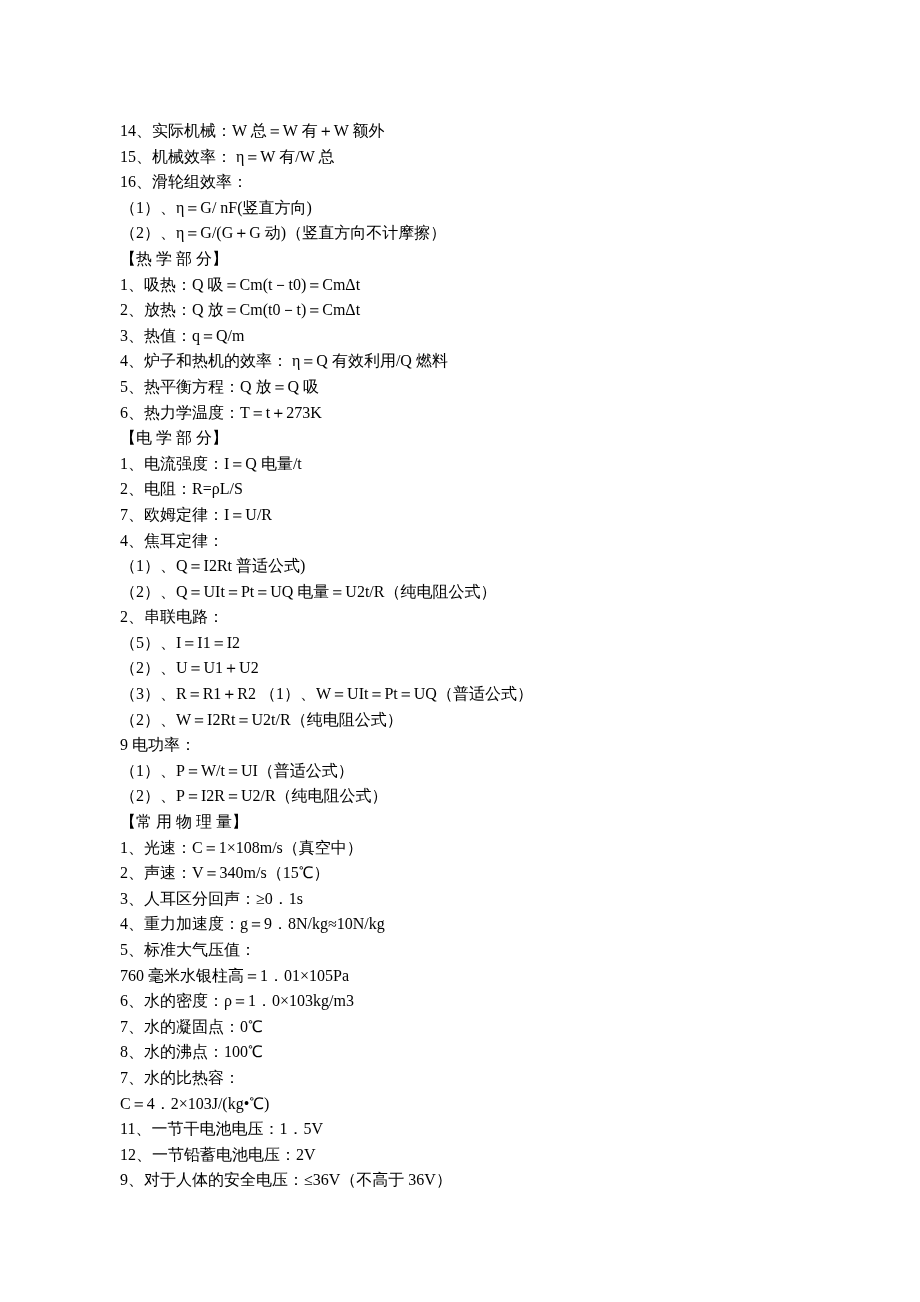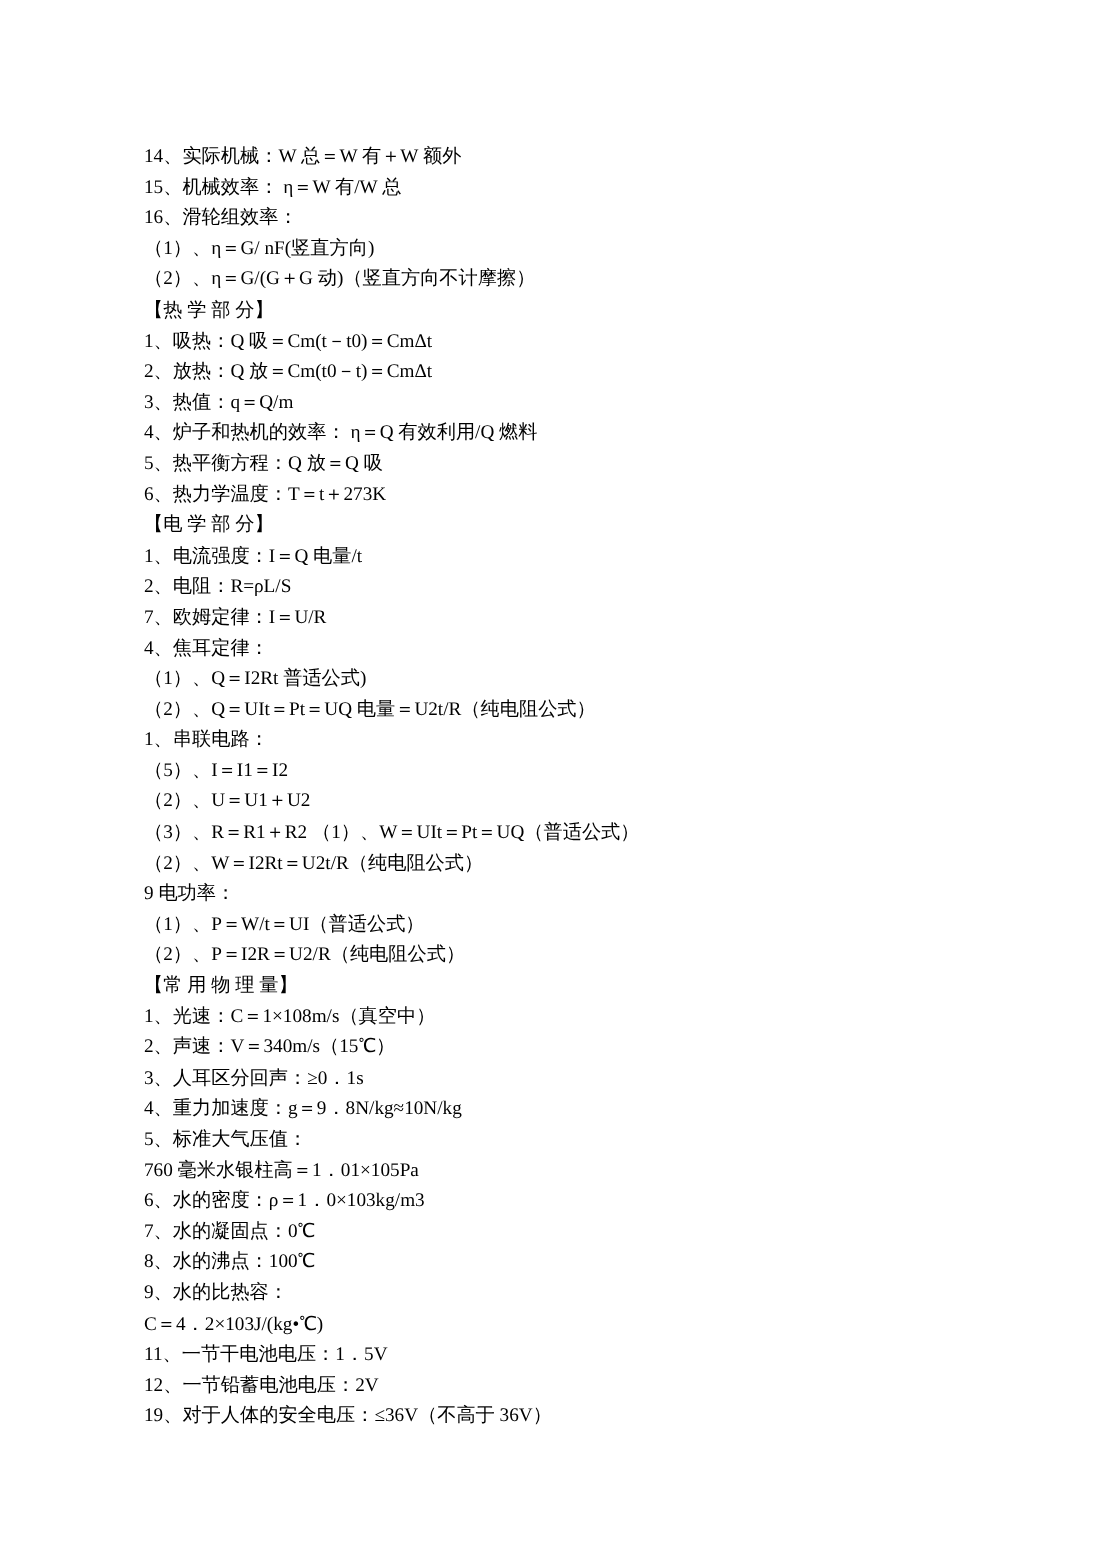--- a/index.html
+++ b/index.html
@@ -37,36 +37,36 @@
   <div class="line">4、炉子和热机的效率： η＝Q 有效利用/Q 燃料</div>
   <div class="line">5、热平衡方程：Q 放＝Q 吸</div>
   <div class="line">6、热力学温度：T＝t＋273K</div>
   <div class="line">【电 学 部 分】</div>
   <div class="line">1、电流强度：I＝Q 电量/t</div>
   <div class="line">2、电阻：R=ρL/S</div>
   <div class="line">7、欧姆定律：I＝U/R</div>
   <div class="line">4、焦耳定律：</div>
   <div class="line">（1）、Q＝I2Rt 普适公式)</div>
   <div class="line">（2）、Q＝UIt＝Pt＝UQ 电量＝U2t/R（纯电阻公式）</div>
-  <div class="line">1、串联电路：</div>
+  <div class="line">2、串联电路：</div>
   <div class="line">（5）、I＝I1＝I2</div>
   <div class="line">（2）、U＝U1＋U2</div>
   <div class="line">（3）、R＝R1＋R2 （1）、W＝UIt＝Pt＝UQ（普适公式）</div>
   <div class="line">（2）、W＝I2Rt＝U2t/R（纯电阻公式）</div>
   <div class="line">9 电功率：</div>
   <div class="line">（1）、P＝W/t＝UI（普适公式）</div>
   <div class="line">（2）、P＝I2R＝U2/R（纯电阻公式）</div>
   <div class="line">【常 用 物 理 量】</div>
   <div class="line">1、光速：C＝1×108m/s（真空中）</div>
   <div class="line">2、声速：V＝340m/s（15℃）</div>
   <div class="line">3、人耳区分回声：≥0．1s</div>
   <div class="line">4、重力加速度：g＝9．8N/kg≈10N/kg</div>
   <div class="line">5、标准大气压值：</div>
   <div class="line">760 毫米水银柱高＝1．01×105Pa</div>
   <div class="line">6、水的密度：ρ＝1．0×103kg/m3</div>
   <div class="line">7、水的凝固点：0℃</div>
   <div class="line">8、水的沸点：100℃</div>
-  <div class="line">9、水的比热容：</div>
+  <div class="line">7、水的比热容：</div>
   <div class="line">C＝4．2×103J/(kg•℃)</div>
   <div class="line">11、一节干电池电压：1．5V</div>
   <div class="line">12、一节铅蓄电池电压：2V</div>
-  <div class="line">19、对于人体的安全电压：≤36V（不高于 36V）</div>
+  <div class="line">9、对于人体的安全电压：≤36V（不高于 36V）</div>
 </div>
 
 </body></html>

